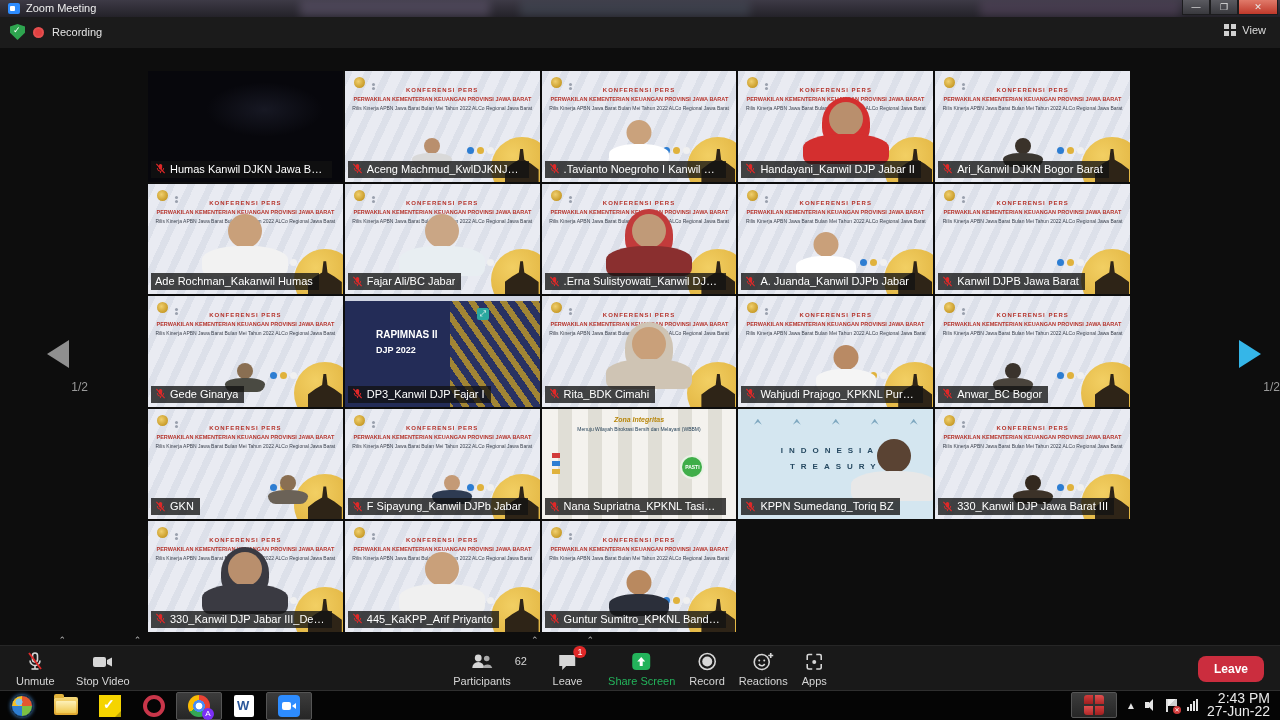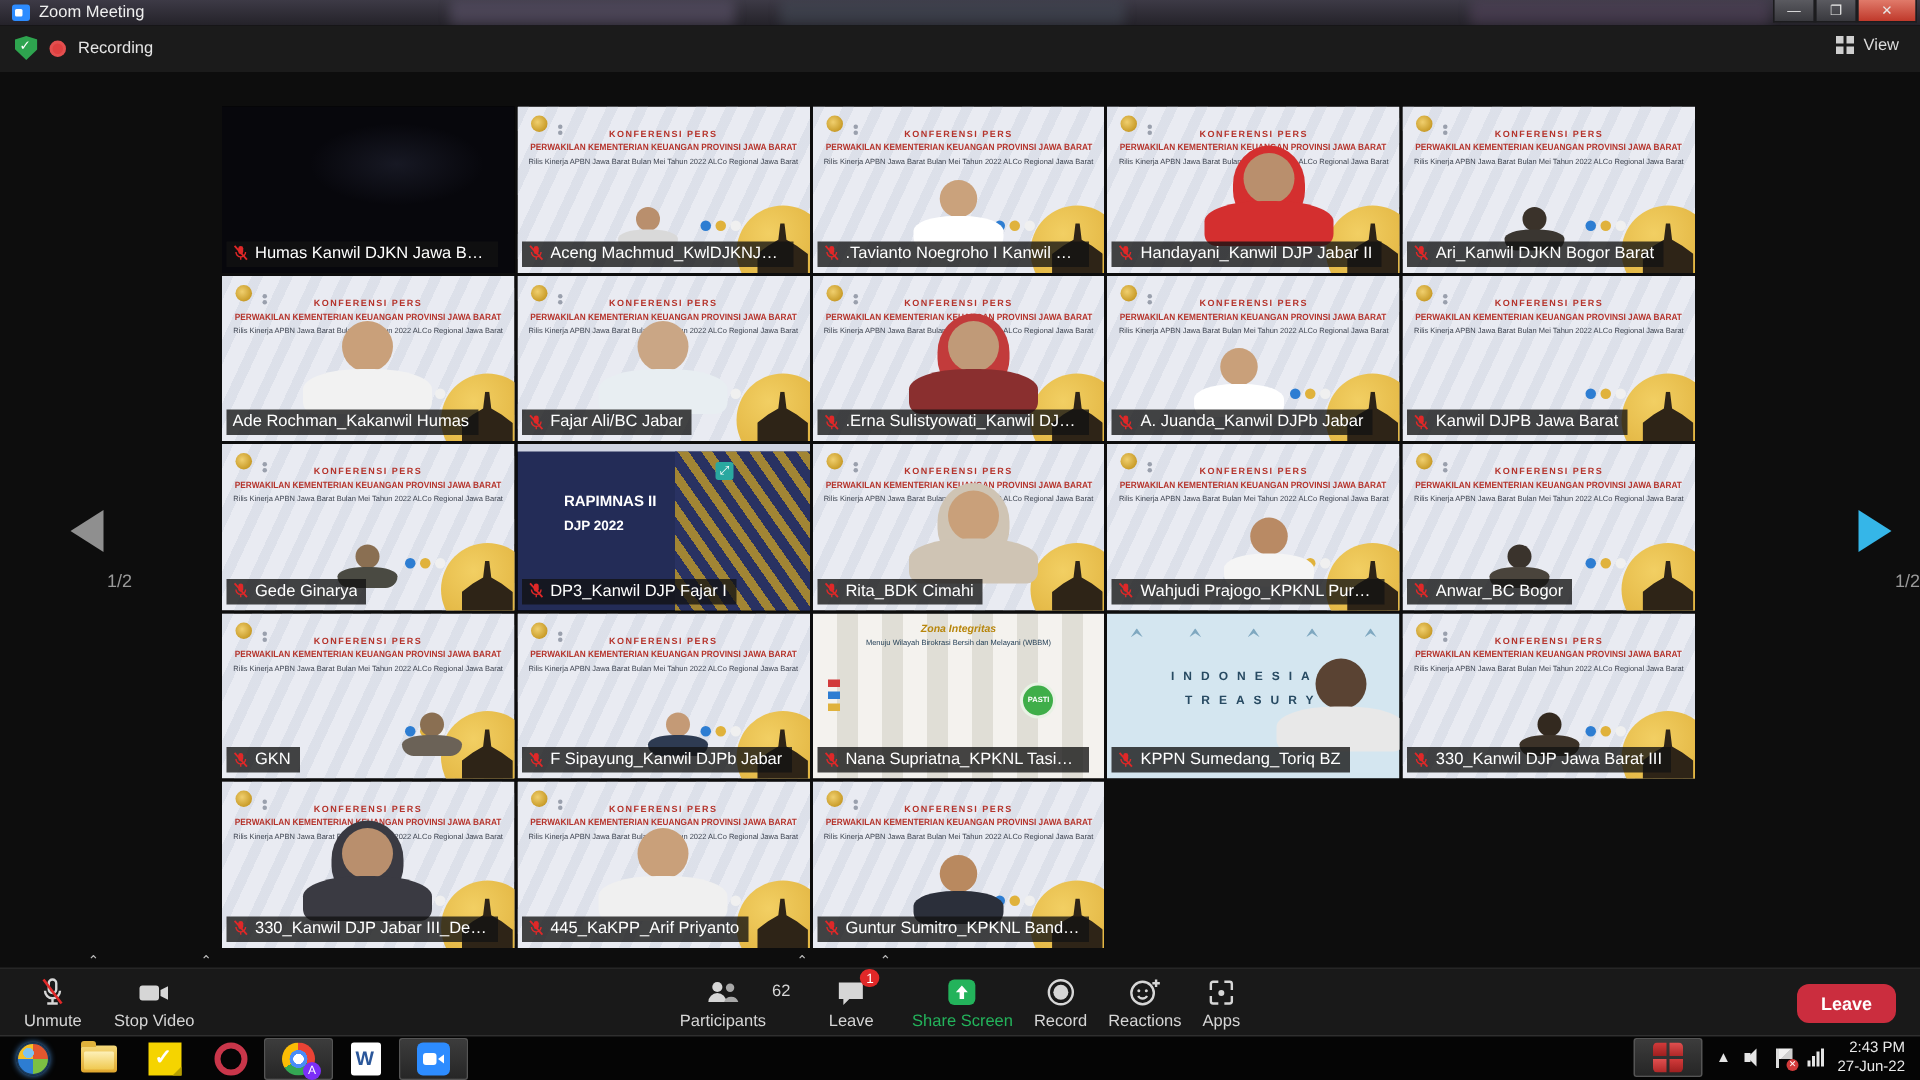--- a/index.html
+++ b/index.html
@@ -206,21 +206,21 @@
   .flag { width:12px; height:13px; position:relative; }
   .flag:before { content:""; position:absolute; left:0; top:0; width:2px; height:13px; background:#dcdcdc; }
   .flag:after { content:""; position:absolute; left:2px; top:0; width:9px; height:7px;
     background:linear-gradient(135deg,#f0f0f0 50%, #cfcfcf 50%); }
   .flag .fx { position:absolute; right:-3px; bottom:-2px; width:8px; height:8px; border-radius:50%;
     background:#d23b3b; color:#fff; font-size:6px; line-height:8px; text-align:center; }
   .bars { display:flex; align-items:flex-end; gap:1px; height:12px; }
   .bars i { width:2px; background:#e5e5e5; }
   .bars i:nth-child(1){height:4px} .bars i:nth-child(2){height:7px}
   .bars i:nth-child(3){height:10px} .bars i:nth-child(4){height:12px}
-  #clock { color:#eaeaea; font-size:10px; text-align:right; line-height:13px; }
+  #clock { color:#eaeaea; font-size:14px; text-align:right; line-height:13px; }
 
   
   .svgline { stroke:#d6d6d6; fill:none; stroke-width:1.6; }
 </style>
 </head>
 <body>
 
 <div id="titlebar">
   <div class="tb-blob" style="left:300px;width:190px;background:#6a5f7a"></div>
   <div class="tb-blob" style="left:520px;width:230px;background:#49525f"></div>

